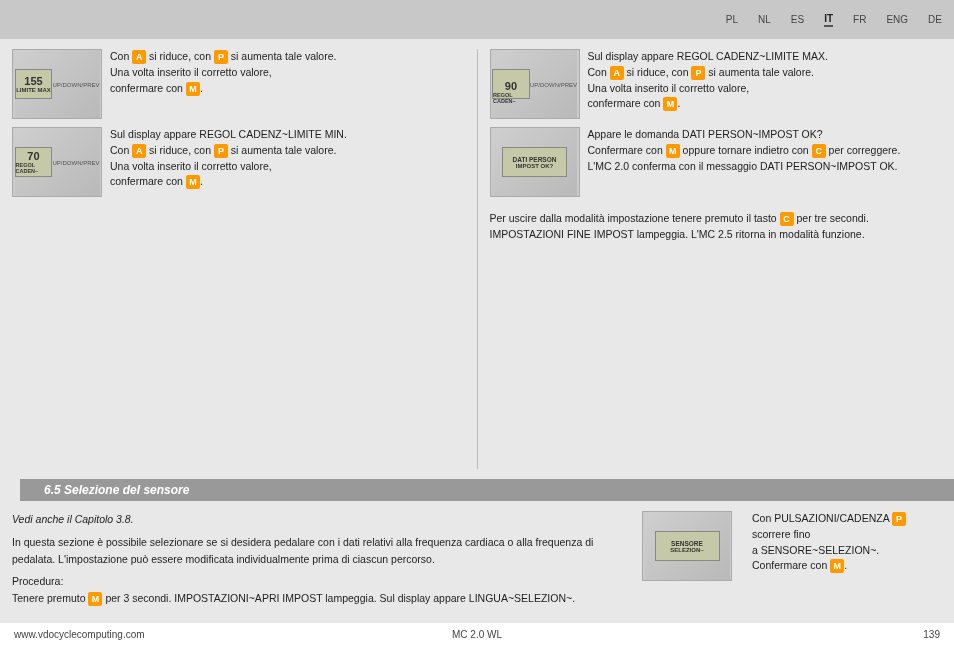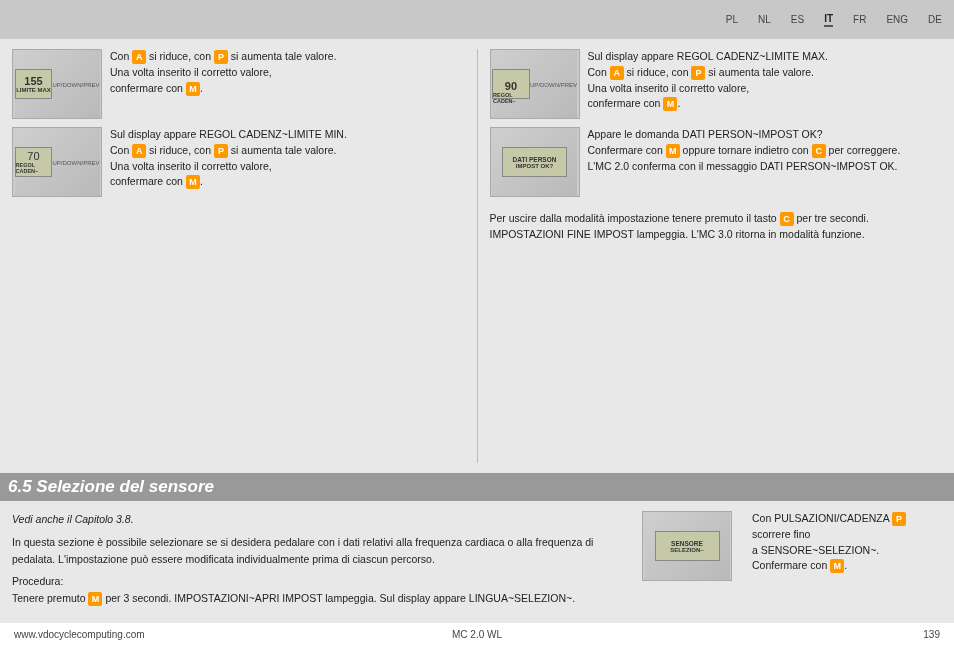--- a/index.html
+++ b/index.html
@@ -143,24 +143,25 @@
     }
 
     
     .section-bottom {
       background: #e8e8e8;
     }
 
     .section-header {
       background: #999;
       color: #fff;
-      font-size: 17px;
+      font-size: 12px;
       font-style: italic;
       font-weight: bold;
-      padding: 4px 8px;
+      padding: 4px 24px;
+      margin-left: 20px;
     }
 
     .section-content {
       display: flex;
       padding: 10px 12px;
       gap: 8px;
       background: #e8e8e8;
     }
 
     .section-col-left {
@@ -235,21 +236,21 @@
           <div>Con <span class="badge">A</span> si riduce, con <span class="badge">P</span> si aumenta tale valore.</div>
           <div>Una volta inserito il corretto valore,</div>
           <div>confermare con <span class="badge">M</span>.</div>
         </div>
       </div>
 
       <div class="instruction-block">
         <div class="device-img">
           <div class="device-img-inner">
             <div class="device-screen">
-              <div style="font-size:11px;font-weight:normal;">70</div>
+              <div style="font-size:11px;font-weight:bold;">70</div>
               <div style="font-size:5.5px;">REGOL CADEN~</div>
             </div>
             <div class="device-label">UP/DOWN/PREV</div>
           </div>
         </div>
         <div class="text-block">
           <div>Sul display appare REGOL CADENZ~LIMITE MIN.</div>
           <div>Con <span class="badge">A</span> si riduce, con <span class="badge">P</span> si aumenta tale valore.</div>
           <div>Una volta inserito il corretto valore,</div>
           <div>confermare con <span class="badge">M</span>.</div>
@@ -290,21 +291,21 @@
           </div>
         </div>
         <div class="text-block">
           <div>Appare le domanda DATI PERSON~IMPOST OK?</div>
           <div>Confermare con <span class="badge">M</span> oppure tornare indietro con <span class="badge">C</span> per correggere.</div>
           <div>L'MC 2.0 conferma con il messaggio DATI PERSON~IMPOST OK.</div>
         </div>
       </div>
 
       <div class="wide-text">
-        <span>Per uscire dalla modalità impostazione tenere premuto il tasto </span><span class="badge">C</span><span> per tre secondi. IMPOSTAZIONI FINE IMPOST lampeggia. L'MC 3.0 ritorna in modalità funzione.</span>
+        <span>Per uscire dalla modalità impostazione tenere premuto il tasto </span><span class="badge">C</span><span> per tre secondi. IMPOSTAZIONI FINE IMPOST lampeggia. L'MC 2.5 ritorna in modalità funzione.</span>
       </div>
 
     </div>
   </div>
 
   <div class="section-bottom">
 
     <div class="section-header">
       <span>6.5 Selezione del sensore</span>
     </div>

